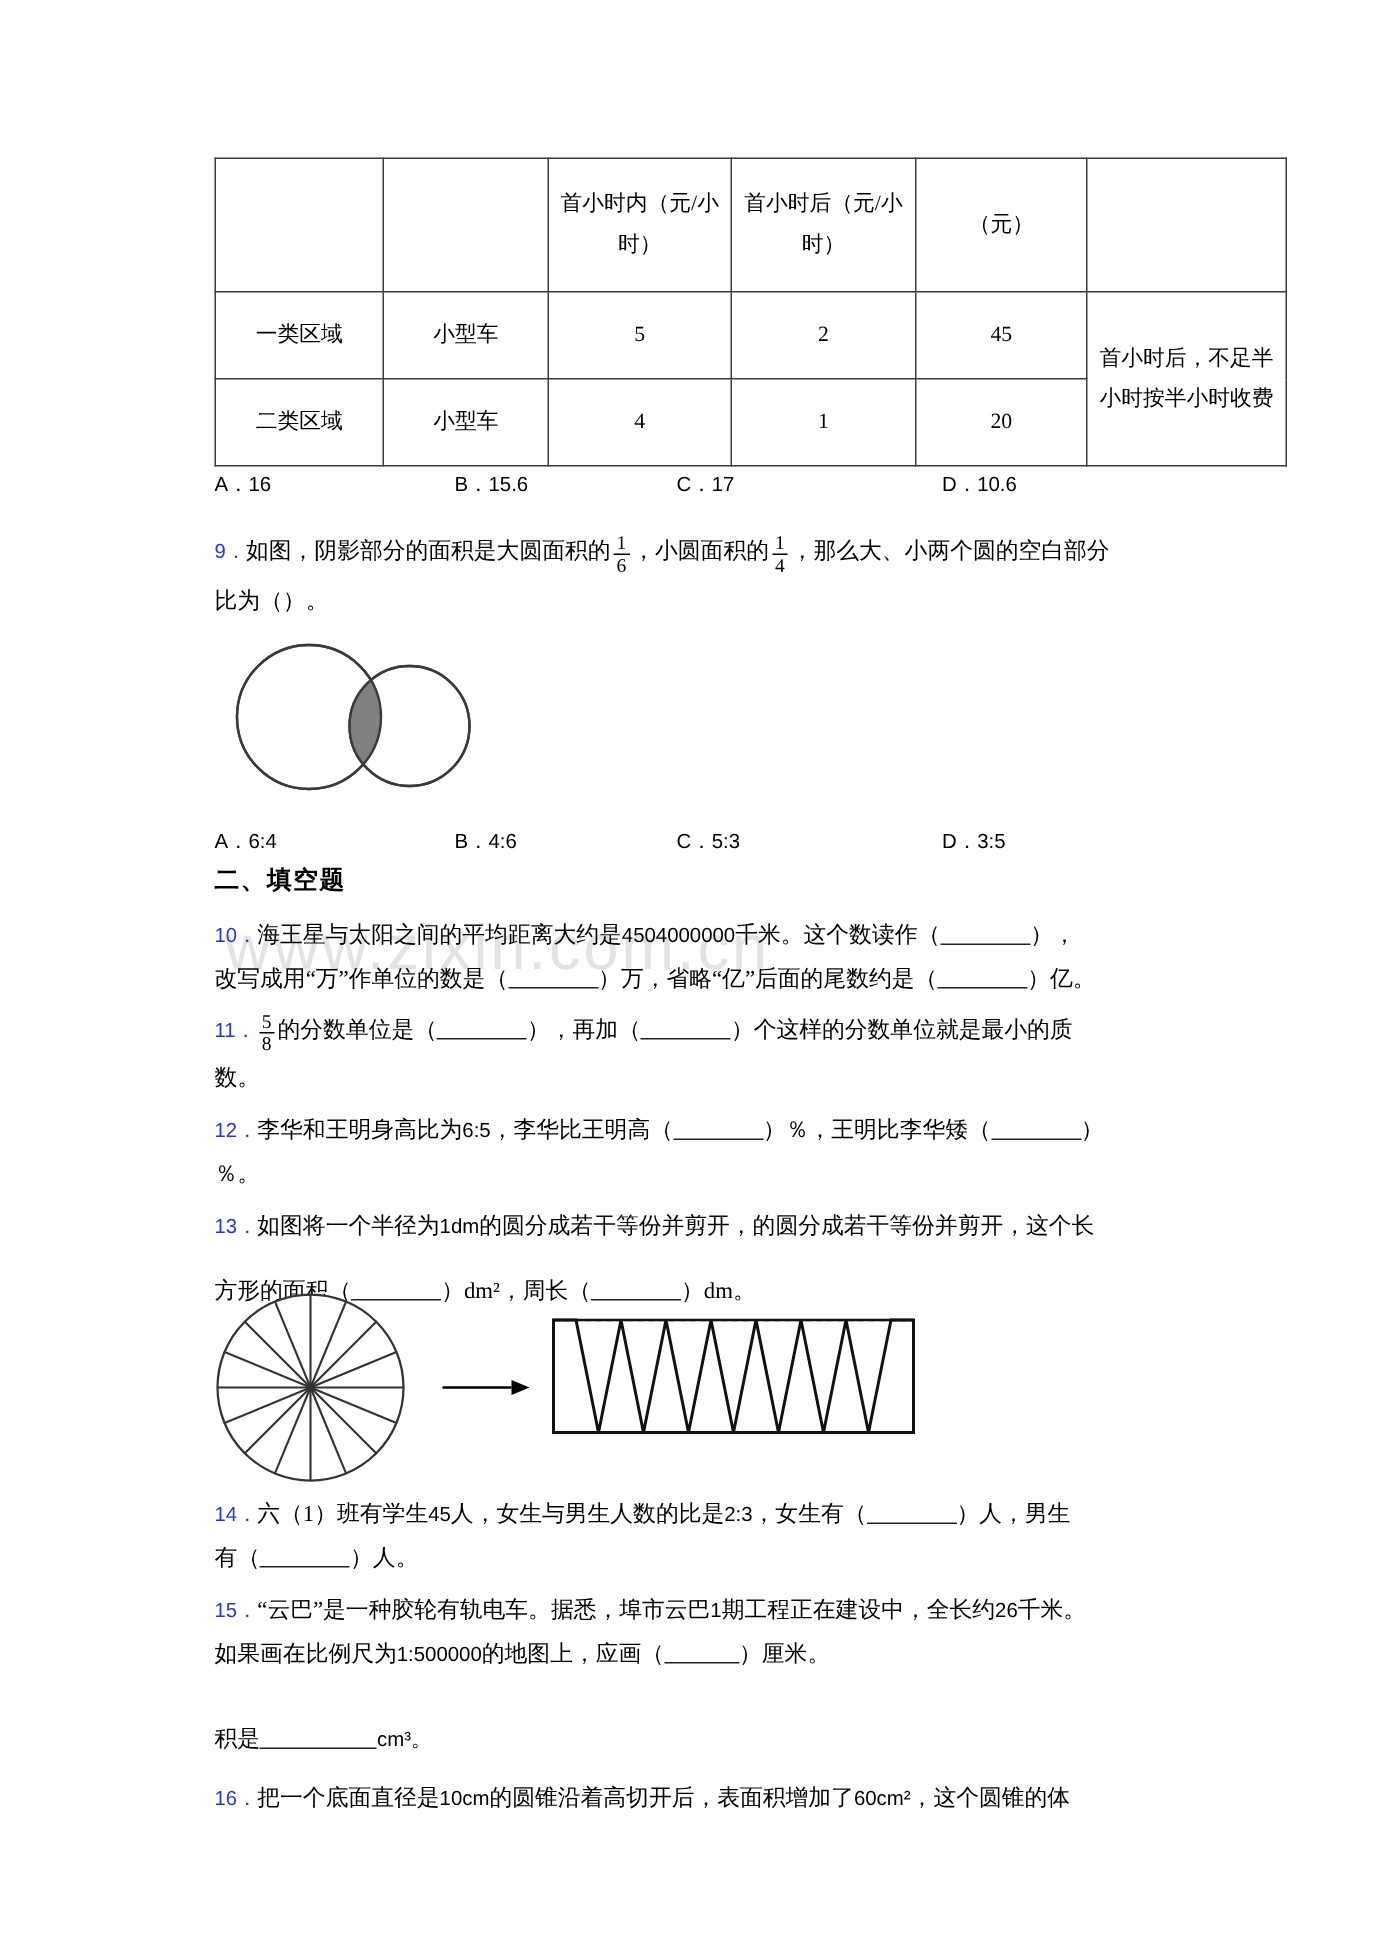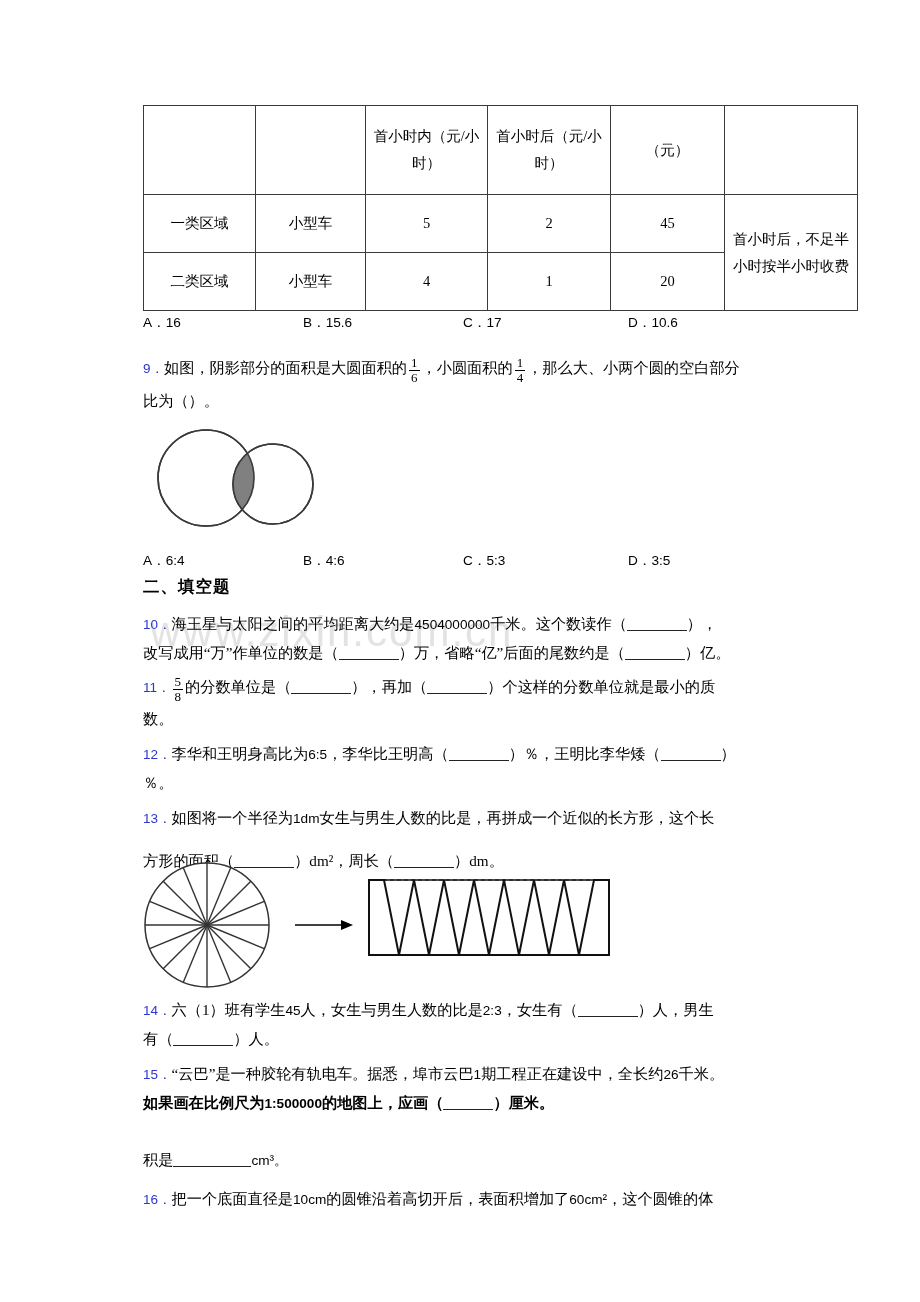--- a/index.html
+++ b/index.html
@@ -80,21 +80,21 @@
   }
   .opt {
     position: absolute;
     white-space: nowrap;
     font-family: "Liberation Sans", sans-serif;
     font-size: 13.6px;
   }
   .opt .lab { letter-spacing: 0px; }
   .opt-a { left: 0px; }
   .opt-b { left: 160px; }
-  .opt-c { left: 320px; }
+  .opt-c { left: 308px; }
   .opt-d { left: 485px; }
 
   
   .qline {
     position: absolute;
     left: 143px;
     width: 720px;
     font-size: 15.2px;
     line-height: 29px;
     white-space: nowrap;
@@ -238,21 +238,21 @@
     </div>
 
     <div class="qline" style="top:739px;">
       <span class="qnum">12．</span><span>李华和王明身高比为</span><span class="lat">6:5</span><span>，李华比王明高（</span><span class="ublank ub-lg"></span><span>）％，王明比李华矮（</span><span class="ublank ub-lg"></span><span>）</span>
     </div>
     <div class="qline" style="top:768px;">
       <span>％。</span>
     </div>
 
     <div class="qline" style="top:803px;">
-      <span class="qnum">13．</span><span>如图将一个半径为</span><span class="lat">1dm</span><span>女生与男生人数的比是，再拼成一个近似的长方形，这个长</span>
+      <span class="qnum">13．</span><span>如图将一个半径为</span><span class="lat">1dm</span><span>的圆分成若干等份并剪开，的圆分成若干等份并剪开，这个长</span>
     </div>
     <div class="qline" style="top:846px;">
       <span>方形的面积（</span><span class="ublank ub-lg"></span><span>）dm²，周长（</span><span class="ublank ub-lg"></span><span>）dm。</span>
     </div>
 
     <div class="fig" style="left:143px; top:855px;">
       <svg width="520" height="140" viewBox="0 0 520 140">
 
         <g>
           <circle cx="64" cy="70" r="62" fill="#ffffff" stroke="#333" stroke-width="1.5"></circle>
@@ -293,21 +293,21 @@
     <div class="qline" style="top:995px;">
       <span class="qnum">14．</span><span>六（1）班有学生</span><span class="lat">45</span><span>人，女生与男生人数的比是</span><span class="lat">2:3</span><span>，女生有（</span><span class="ublank ub-lg"></span><span>）人，男生</span>
     </div>
     <div class="qline" style="top:1024px;">
       <span>有（</span><span class="ublank ub-lg"></span><span>）人。</span>
     </div>
 
     <div class="qline" style="top:1059px;">
       <span class="qnum">15．</span><span>“云巴”是一种胶轮有轨电车。据悉，埠市云巴</span><span class="lat">1</span><span>期工程正在建设中，全长约</span><span class="lat">26</span><span>千米。</span>
     </div>
-    <div class="qline" style="top:1088px;font-weight:bold;">
+    <div class="qline" style="top:1088px;">
       <span>如果画在比例尺为</span><span class="lat">1:500000</span><span>的地图上，应画（</span><span class="ublank ub-md"></span><span>）厘米。</span>
     </div>
 
     <div class="qline" style="top:1184px;">
       <span class="qnum">16．</span><span>把一个底面直径是</span><span class="lat">10cm</span><span>的圆锥沿着高切开后，表面积增加了</span><span class="lat">60cm²</span><span>，这个圆锥的体</span>
     </div>
     <div class="qline" style="top:1145px;">
       <span>积是</span><span class="ublank ub-xl"></span><span class="lat">cm³。</span>
     </div>
 

